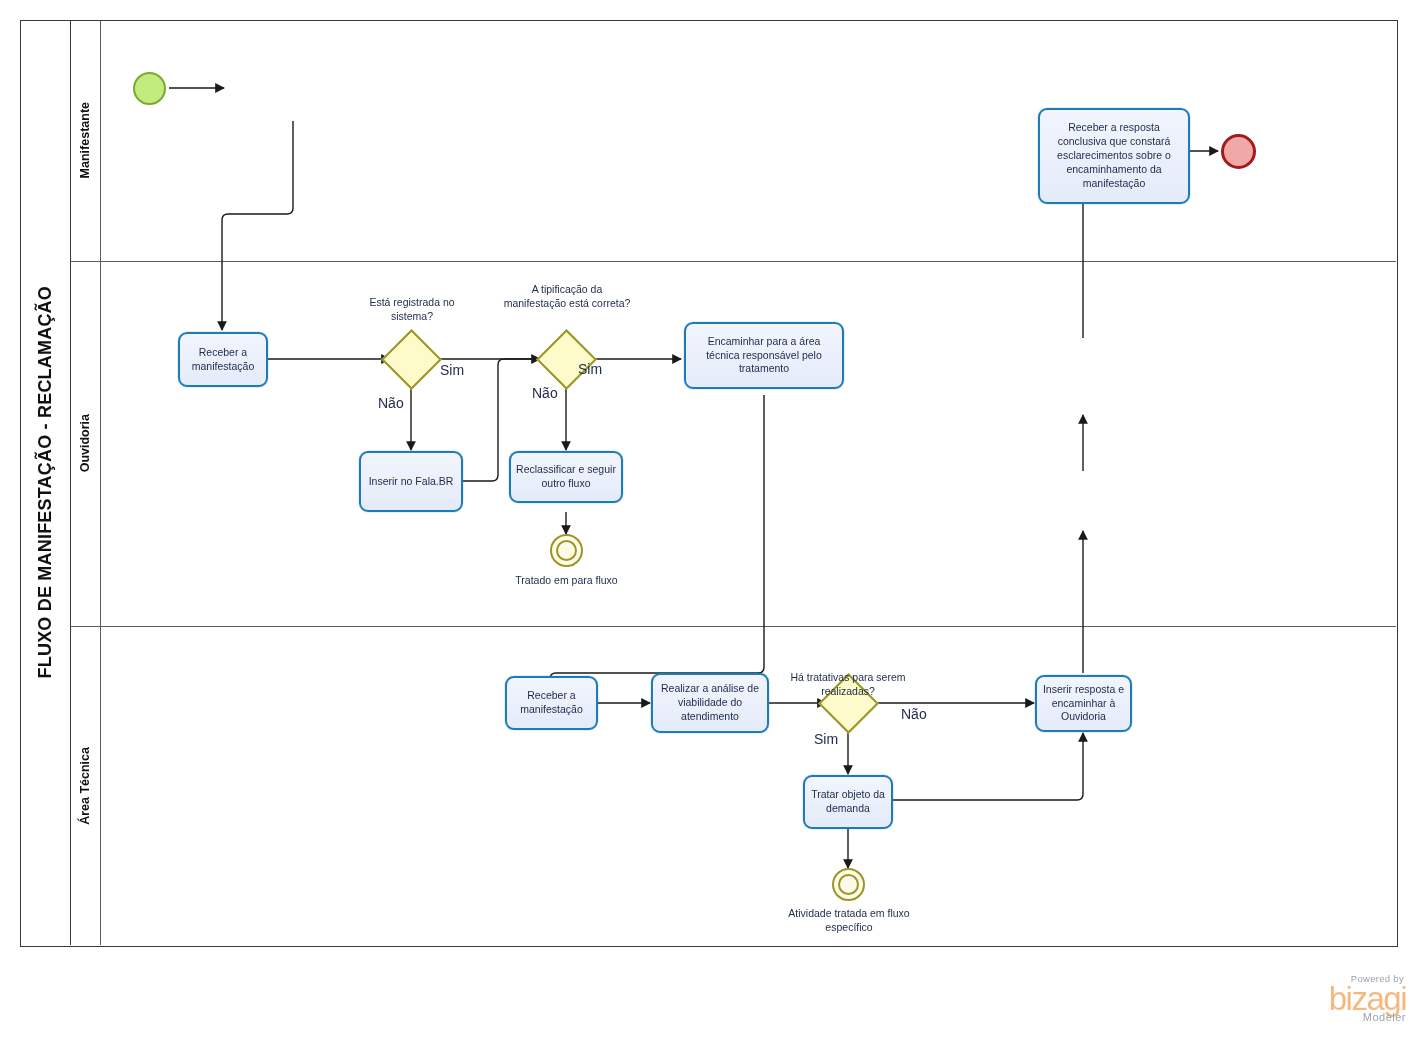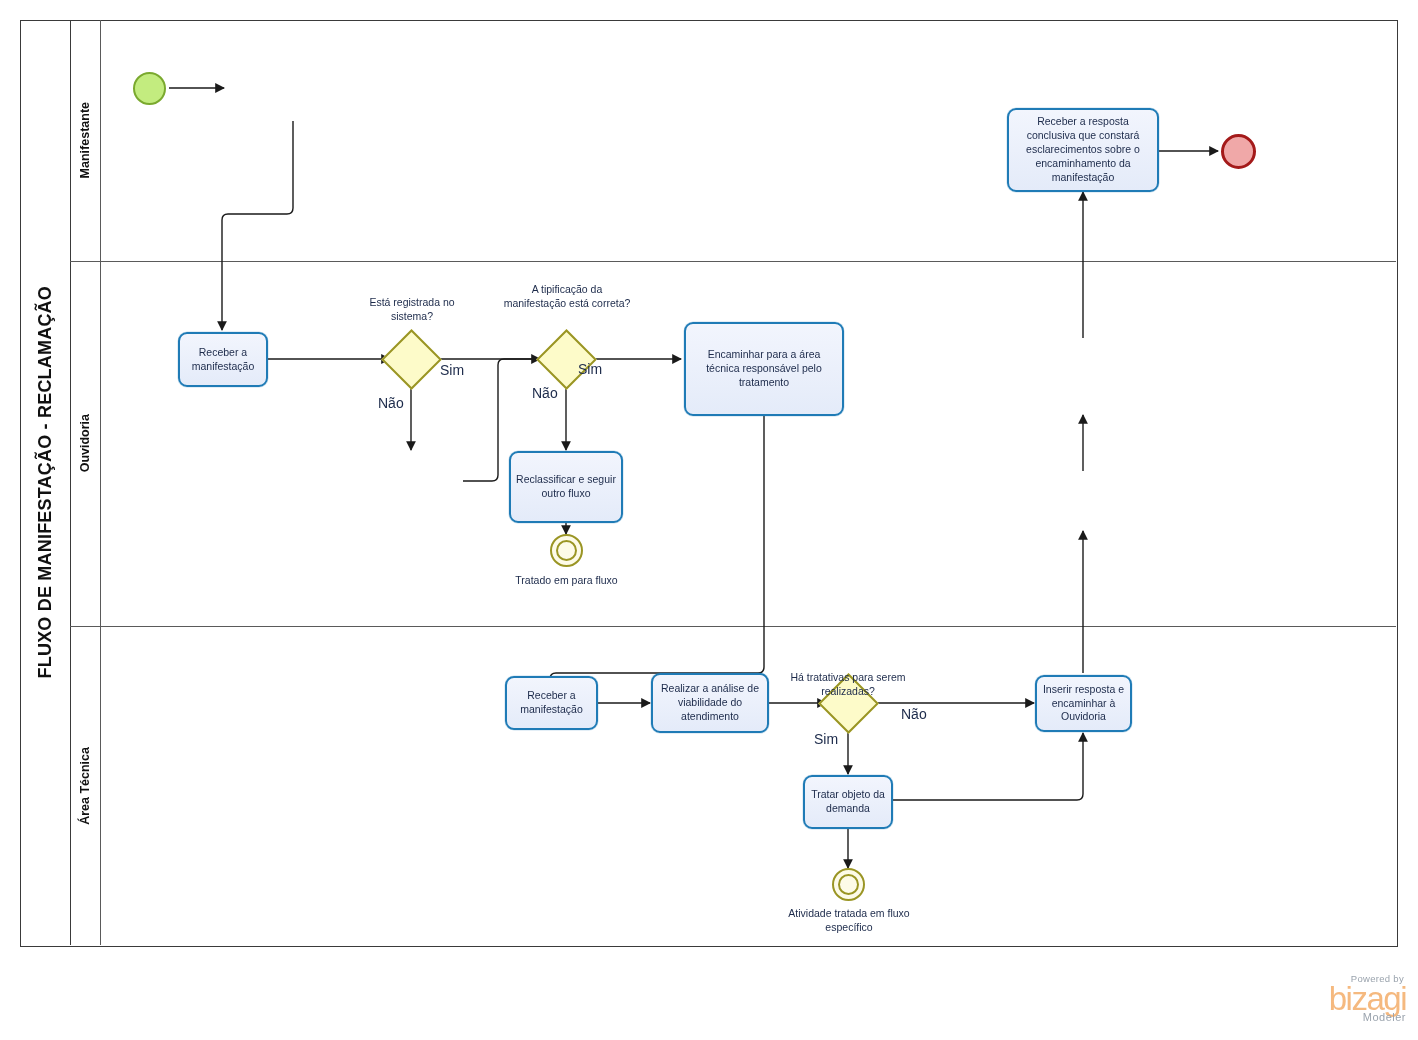--- a/index.html
+++ b/index.html
@@ -155,52 +155,53 @@
 
       <path d="M 1159 151 L 1218 151"></path>
     </g>
   </svg>
 
   <div class="nodes">
 
     <div class="event event-start" style="left:133px;top:72px;width:33px;height:33px;" title="start-event"></div>
 
 
-    <div class="task" style="left:1007px;top:108px;width:152px;height:84px;">Receber a resposta conclusiva que constará esclarecimentos sobre o encaminhamento da manifestação</div>
+    <div class="task" style="left:1038px;top:108px;width:152px;height:96px;">Receber a resposta conclusiva que constará esclarecimentos sobre o encaminhamento da manifestação</div>
 
     <div class="event event-end" style="left:1221px;top:134px;width:35px;height:35px;" title="end-event"></div>
 
     <div class="task" style="left:178px;top:332px;width:90px;height:55px;">Receber a manifestação</div>
 
     <div class="gateway" style="left:390px;top:338px;width:43px;height:43px;">
       <div class="gw-diamond"></div>
     </div>
     <div class="lbl" style="left:347px;top:296px;width:130px;">Está registrada no sistema?</div>
 
     <div class="gateway" style="left:545px;top:338px;width:43px;height:43px;">
       <div class="gw-diamond"></div>
     </div>
     <div class="lbl" style="left:502px;top:283px;width:130px;">A tipificação da manifestação está correta?</div>
 
     <div class="lbl-flow" style="left:440px;top:362px;">Sim</div>
     <div class="lbl-flow" style="left:378px;top:395px;">Não</div>
     <div class="lbl-flow" style="left:578px;top:361px;">Sim</div>
     <div class="lbl-flow" style="left:532px;top:385px;">Não</div>
 
-
-    <div class="task" style="left:509px;top:451px;width:114px;height:72px;">Reclassificar e seguir outro fluxo</div>
+    <div class="task" style="left:359px;top:451px;width:104px;height:61px;">Inserir no Fala.BR</div>
+
+    <div class="task" style="left:509px;top:451px;width:114px;height:52px;">Reclassificar e seguir outro fluxo</div>
 
     <div class="event" style="left:550px;top:534px;width:33px;height:33px;">
       <div class="event-term-outer">
         <div class="event-term-inner"></div>
       </div>
     </div>
     <div class="lbl" style="left:504px;top:574px;width:125px;">Tratado em para fluxo</div>
 
-    <div class="task" style="left:684px;top:322px;width:160px;height:94px;">Encaminhar para a área técnica responsável pelo tratamento</div>
+    <div class="task" style="left:684px;top:322px;width:160px;height:67px;">Encaminhar para a área técnica responsável pelo tratamento</div>
 
 
 
     <div class="task" style="left:505px;top:676px;width:93px;height:54px;">Receber a manifestação</div>
 
     <div class="task" style="left:651px;top:673px;width:118px;height:60px;">Realizar a análise de viabilidade do atendimento</div>
 
     <div class="gateway" style="left:827px;top:682px;width:43px;height:43px;">
       <div class="gw-diamond"></div>
     </div>

